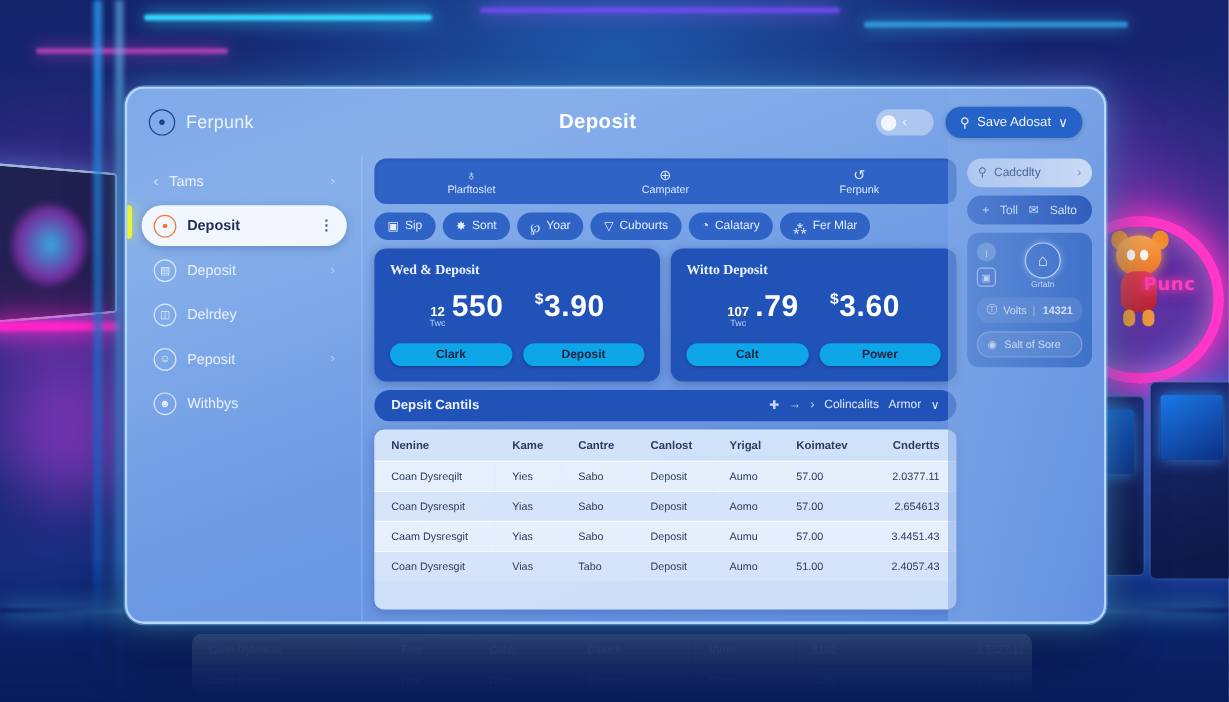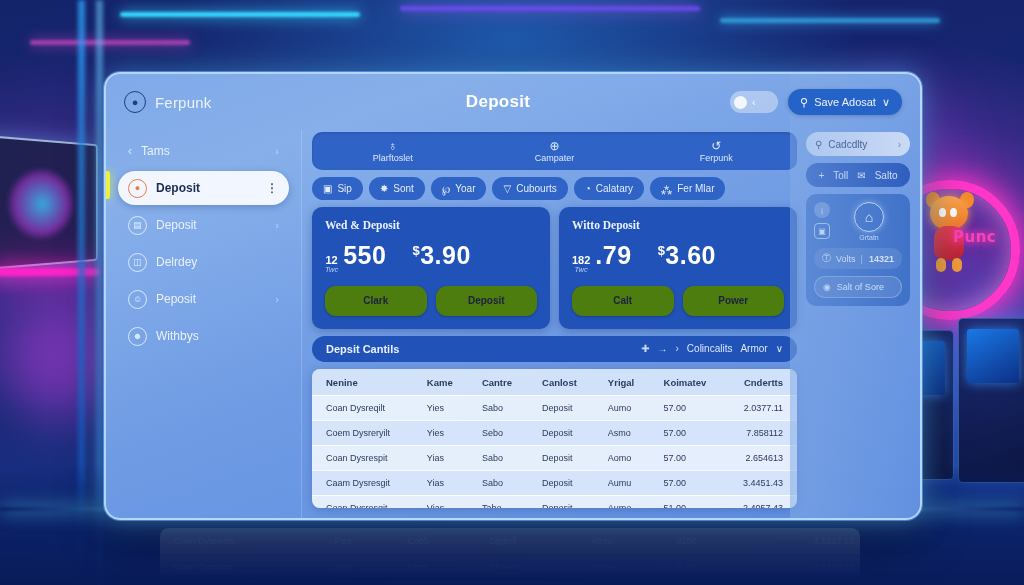--- a/index.html
+++ b/index.html
@@ -253,31 +253,31 @@
     cursor: pointer; white-space: nowrap;
   }
 
   
   .stat-row { display:flex; gap: 9px; }
   .stat-card {
     flex: 1; border-radius: 10px; background: #2152b8; padding: 12px 13px 13px 13px;
     box-shadow: 0 2px 8px rgba(12,40,100,.3);
   }
   .stat-title { color: #eaf2ff; font-size: 11.5px; font-weight: 700; margin-bottom: 10px; font-family: Liberation Serif, serif; }
-  .stat-nums { display:flex; align-items: baseline; gap: 26px; margin-bottom: 12px; }
+  .stat-nums { display:flex; align-items: baseline; gap: 26px; margin-bottom: 12px; justify-content: center; }
   .num-group { display:flex; align-items: baseline; gap: 5px; }
   .num-sup { display:flex; flex-direction: column; align-items:center; line-height: 1; }
   .num-sup .top { font-size: 11px; color:#fff; font-weight:700; }
-  .num-sup .bot { font-size: 7.5px; color:#b9d1f5;font-style:italic; }
+  .num-sup .bot { font-size: 7.5px; color:#b9d1f5; }
   .num-big { font-size: 25px; font-weight: 700; color: #ffffff; letter-spacing: .5px; }
   .num-big .cur { font-size: 13px; vertical-align: super; }
   .stat-btns { display:flex; gap: 9px; }
   .btn-yellow {
-    flex:1; height: 30px; border-radius: 11px; border: none;
-    background: #4d7c0f; color: #1b2340; font-size: 10px; font-weight: 700;
+    flex:1; height: 19px; border-radius: 11px; border: none;
+    background: #0ea5e9; color: #1b2340; font-size: 10px; font-weight: 700;
     cursor: pointer; font-family:"Liberation Sans", sans-serif;
     box-shadow: 0 1px 3px rgba(0,0,0,.25);
   }
 
   
   .mini-search {
     height: 24px; border-radius: 12px; background: rgba(255,255,255,.72);
     display:flex; align-items:center; gap: 6px; padding: 0 9px;
     color: #28406e; font-size: 10px; cursor: pointer;
   }
@@ -588,21 +588,21 @@
                 <button class="btn-yellow">Clark</button>
                 <button class="btn-yellow">Deposit</button>
               </div>
             </div>
 
             <div class="stat-card">
               <div class="stat-title">Witto Deposit</div>
               <div class="stat-nums">
                 <div class="num-group">
                   <span class="num-sup">
-                    <span class="top">182</span>
+                    <span class="top">107</span>
                     <span class="bot">Twc</span>
                   </span>
                   <span class="num-big">.79</span>
                 </div>
                 <div class="num-group">
                   <span class="num-big"><span class="cur">$</span><span>3.60</span></span>
                 </div>
               </div>
               <div class="stat-btns">
                 <button class="btn-yellow">Calt</button>
@@ -640,29 +640,20 @@
                 </thead>
                 <tbody>
                   <tr>
                     <td>Coan Dysreqilt</td>
                     <td>Yies</td>
                     <td>Sabo</td>
                     <td>Deposit</td>
                     <td>Aumo</td>
                     <td>57.00</td>
                     <td class="num">2.0377.11</td>
-                  </tr>
-                  <tr>
-                    <td>Coem Dysreryilt</td>
-                    <td>Yies</td>
-                    <td>Sebo</td>
-                    <td>Deposit</td>
-                    <td>Asmo</td>
-                    <td>57.00</td>
-                    <td class="num">7.858112</td>
                   </tr>
                   <tr>
                     <td>Coan Dysrespit</td>
                     <td>Yias</td>
                     <td>Sabo</td>
                     <td>Deposit</td>
                     <td>Aomo</td>
                     <td>57.00</td>
                     <td class="num">2.654613</td>
                   </tr>

